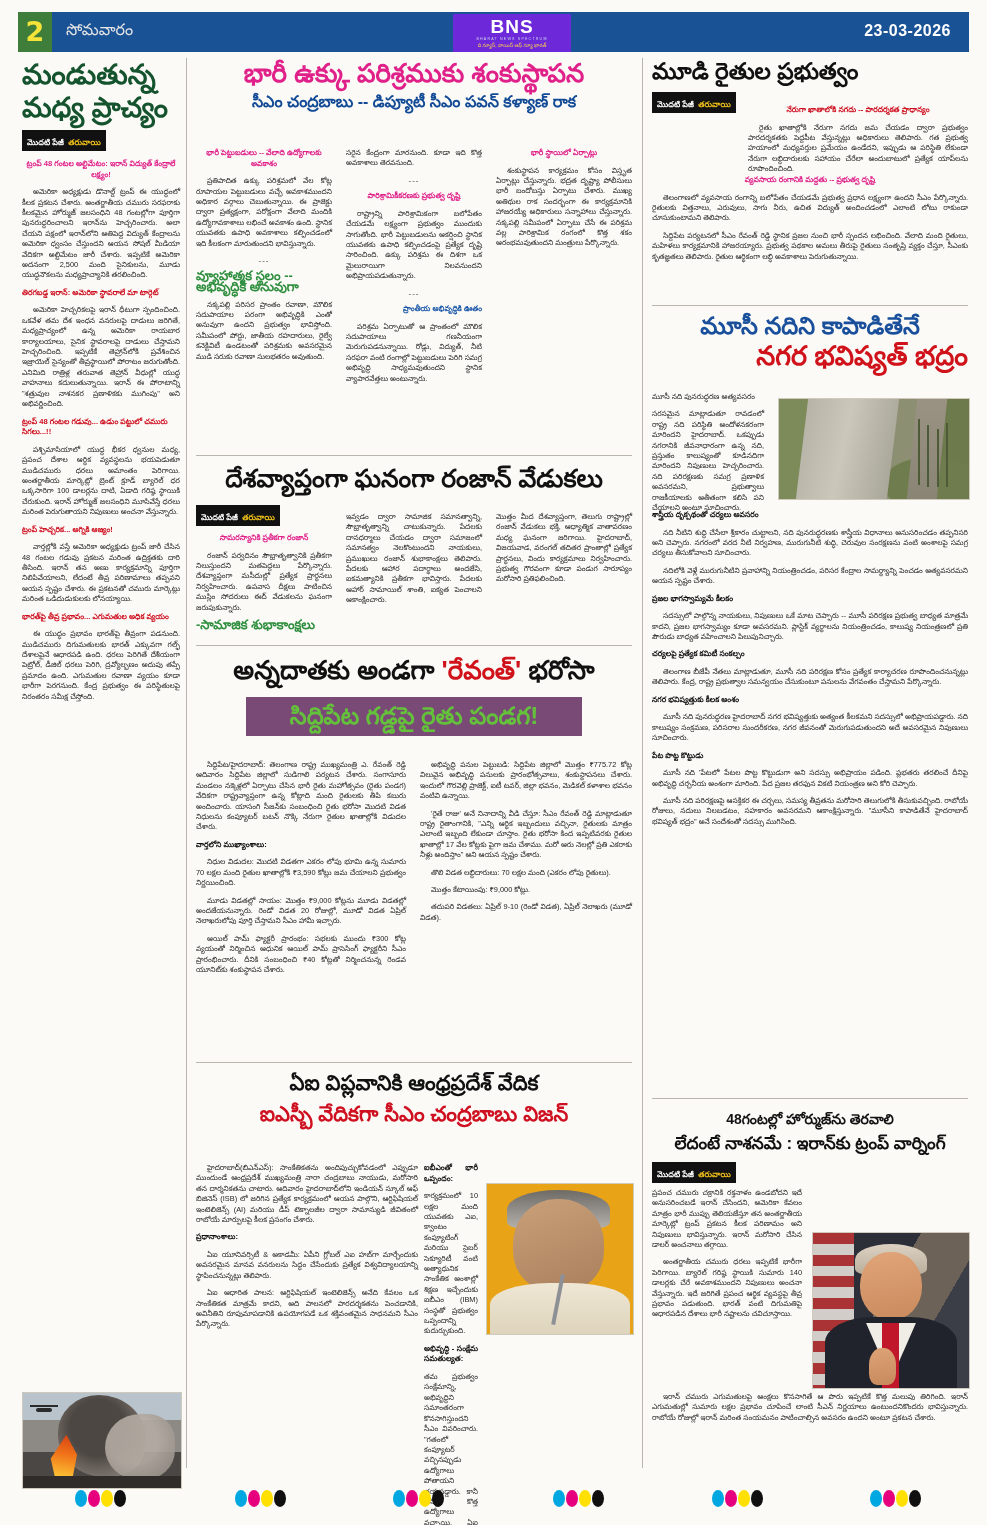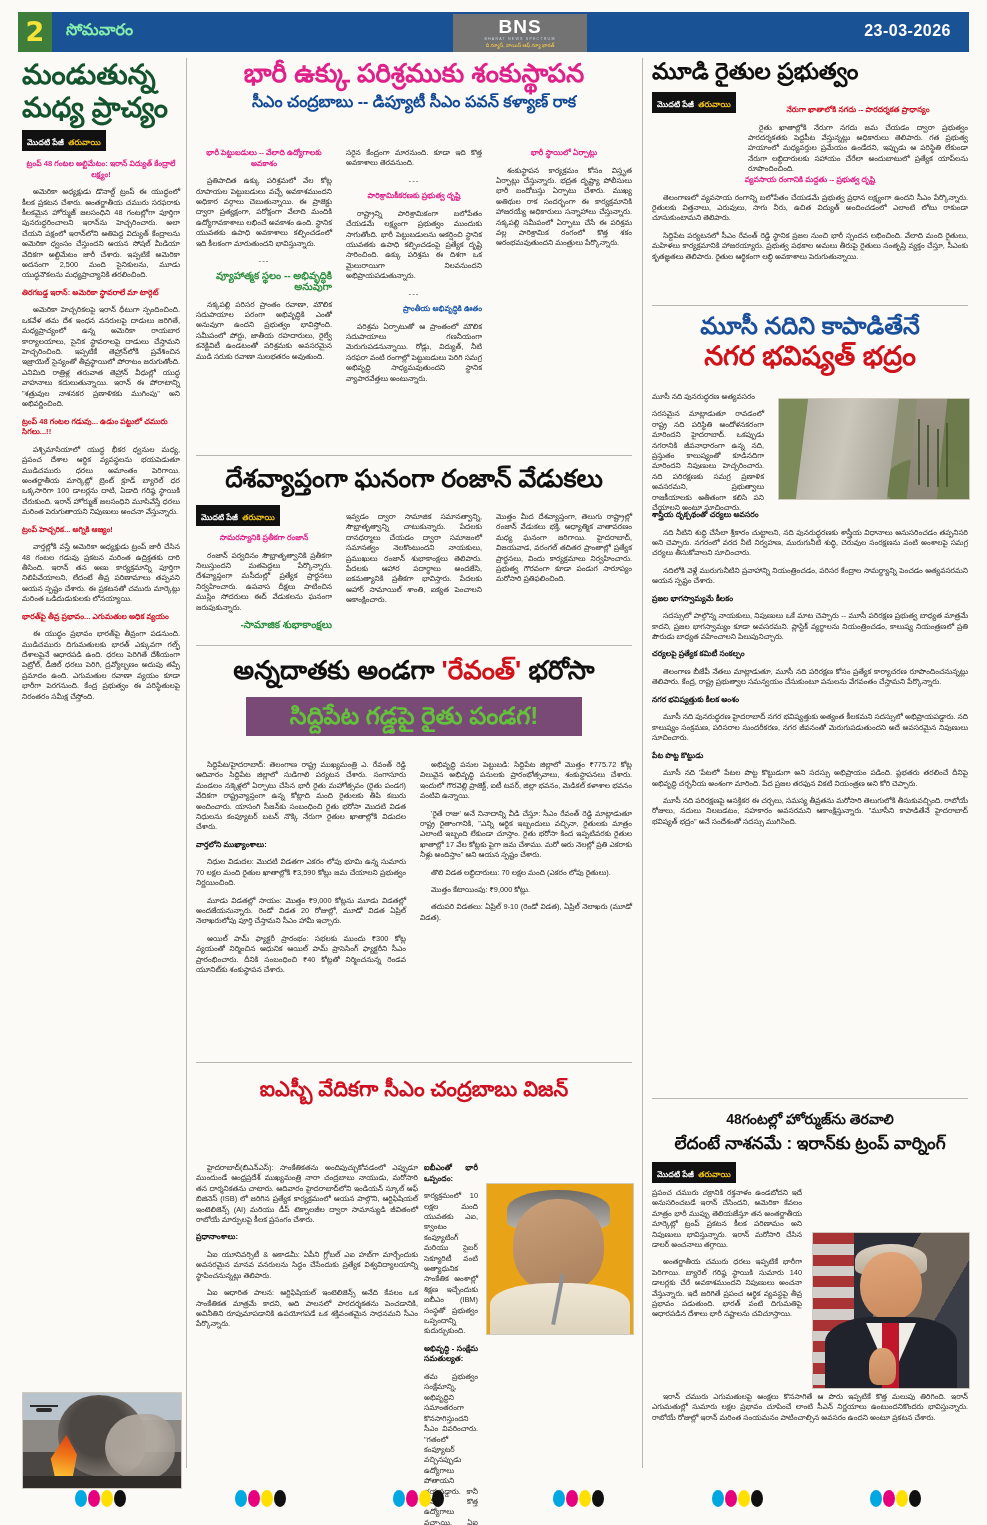--- a/index.html
+++ b/index.html
@@ -3,55 +3,55 @@
 <meta charset="utf-8">
 <style>
   html,body{margin:0;padding:0;background:#ffffff;}
   body{font-family:"Liberation Sans","DejaVu Sans",sans-serif;}
   .page{position:relative;width:987px;height:1525px;background:#fbfaf7;overflow:hidden;}
 
   
   .masthead{position:absolute;left:18px;top:12px;width:951px;height:40px;background:#1a5296;}
   .mh-pageno{position:absolute;left:0;top:0;width:34px;height:40px;background:#3f7d3a;color:#f5e33a;
              font-size:27px;font-weight:bold;line-height:40px;text-align:center;font-family:"DejaVu Sans",sans-serif;}
-  .mh-day{position:absolute;left:48px;top:9px;color:#86efac;font-size:16px;font-weight:bold;}
+  .mh-day{position:absolute;left:48px;top:9px;color:#e5e5e5;font-size:16px;font-weight:normal;}
   .mh-date{position:absolute;right:18px;top:10px;color:#ffffff;font-size:16px;font-weight:bold;letter-spacing:.5px;}
-  .mh-logo{position:absolute;left:435px;top:2px;width:134px;height:38px;background:#737373;
+  .mh-logo{position:absolute;left:435px;top:2px;width:118px;height:38px;background:#6d28d9;
            display:flex;flex-direction:column;align-items:center;justify-content:center;}
   .mh-logo .bns{color:#ffffff;font-size:19px;font-weight:bold;letter-spacing:1px;line-height:18px;position:relative;}
   .mh-logo .tag1{color:#cfd6e8;font-size:3.6px;letter-spacing:1.2px;line-height:6px;}
   .mh-logo .tag2{color:#ffd24a;font-size:5px;line-height:7px;}
 
   
   .col{position:absolute;}
   .body-txt{font-size:7.4px;line-height:10.4px;color:#1d1d1d;text-align:justify;
             font-family:"Liberation Sans",sans-serif;}
   .body-txt p{margin:0 0 7px 0;text-indent:11px;}
   .sub-pink{color:#e0218a;font-size:7.6px;line-height:10.6px;text-align:center;margin:0 0 6px 0;font-weight:bold;}
   .sub-red{color:#cf1020;font-size:7.6px;line-height:10.6px;text-align:left;margin:0 0 6px 0;font-weight:bold;}
-  .sub-green{color:#2f8f3e;font-size:10px;line-height:10.6px;text-align:right;margin:0 0 6px 0;font-weight:bold;}
+  .sub-green{color:#2f8f3e;font-size:13px;line-height:10.6px;text-align:left;margin:0 0 6px 0;font-weight:bold;}
   .sub-blue{color:#1a57a8;font-size:7.6px;line-height:10.6px;text-align:right;margin:0 0 6px 0;font-weight:bold;}
   .sub-dark{color:#111;font-size:7.6px;line-height:10.6px;margin:0 0 5px 0;font-weight:bold;}
   .dashes{text-align:center;color:#444;font-size:8px;letter-spacing:1px;margin:3px 0 5px 0;}
 
   
   .cont-badge{display:inline-block;background:#111;padding:2px 5px 3px 5px;line-height:1;}
   .cont-badge .w{color:#ffffff;font-size:8px;font-weight:bold;}
   .cont-badge .y{color:#f2c21a;font-size:8px;font-weight:bold;}
 
   
   .hl{margin:0;font-weight:bold;font-family:"Liberation Sans",sans-serif;}
   .hl-left{font-size:28px;line-height:33px;color:#14532d;}
   .hl-pink{font-size:26px;line-height:30px;color:#e0218a;text-align:center;}
   .hl-blue{font-size:16px;line-height:20px;color:#124a96;text-align:center;}
   .hl-black{font-size:25px;line-height:29px;color:#111;text-align:center;}
   .hl-black-sm{font-size:21px;line-height:25px;color:#111;text-align:center;}
   .hl-red{font-size:21px;line-height:26px;color:#cf1020;text-align:center;}
   .hl-mix-blue{font-size:24px;line-height:27px;color:#1a4f9c;text-align:center;}
-  .hl-mix-red{font-size:27px;line-height:31px;color:#d0121b;text-align:center;}
+  .hl-mix-red{font-size:27px;line-height:31px;color:#d0121b;text-align:right;}
   .hl-rev{font-size:26px;line-height:31px;color:#111;text-align:center;}
   .hl-rev em{font-style:normal;color:#d0121b;}
   .banner{background:#7a4a77;padding:5px 6px 7px 6px;text-align:center;}
   .banner span{color:#63c23a;font-size:24px;font-weight:bold;line-height:27px;}
   .hl-48{font-size:14px;line-height:22px;color:#111;text-align:center;}
   .hl-48b{font-size:17px;line-height:22px;color:#111;text-align:center;}
 
   
   .vrule{position:absolute;width:1px;background:#b9b6ae;}
   .hrule{position:absolute;height:1px;background:#b9b6ae;}
@@ -220,20 +220,21 @@
   <div class="col body-txt" style="left:420px;top:760px;width:212px;">
     <p>అభివృద్ధి పనుల పెట్టుబడి: సిద్దిపేట జిల్లాలో మొత్తం ₹775.72 కోట్ల విలువైన అభివృద్ధి పనులకు ప్రారంభోత్సవాలు, శంకుస్థాపనలు చేశారు. ఇందులో గౌరవెల్లి ప్రాజెక్ట్, ఐటీ టవర్, జిల్లా భవనం, మెడికల్ కళాశాల భవనం వంటివి ఉన్నాయి.</p>
     <p>'రైతే రాజు' అనే నినాదాన్ని వీడి చేస్తూ: సీఎం రేవంత్ రెడ్డి మాట్లాడుతూ రాష్ట్ర రైతాంగానికి, "ఎన్ని ఆర్థిక ఇబ్బందులు వచ్చినా, రైతులకు మాత్రం ఎలాంటి ఇబ్బంది లేకుండా చూస్తాం. రైతు భరోసా కింద ఇప్పటివరకు రైతుల ఖాతాల్లో 17 వేల కోట్లకు పైగా జమ చేశాము. మరో ఆరు నెలల్లో ప్రతి ఎకరాకు నీళ్లు అందిస్తాం" అని ఆయన స్పష్టం చేశారు.</p>
     <p>తొలి విడత లబ్ధిదారులు: 70 లక్షల మంది (ఎకరం లోపు రైతులు).</p>
     <p>మొత్తం కేటాయింపు: ₹9,000 కోట్లు.</p>
     <p>తదుపరి విడతలు: ఏప్రిల్ 9-10 (రెండో విడత), ఏప్రిల్ నెలాఖరు (మూడో విడత).</p>
   </div>
 
   <div class="hrule" style="left:196px;top:1062px;width:436px;"></div>
   <div class="col" style="left:196px;top:1070px;width:436px;">
+    <h2 class="hl hl-black-sm">ఏఐ విప్లవానికి ఆంధ్రప్రదేశ్ వేదిక</h2>
     <h3 class="hl hl-red" style="margin-top:6px;">ఐఎస్బీ వేదికగా సీఎం చంద్రబాబు విజన్</h3>
   </div>
 
   <div class="col body-txt" style="left:196px;top:1163px;width:222px;">
     <p>హైదరాబాద్(బిఎన్ఎస్): సాంకేతికతను అందిపుచ్చుకోవడంలో ఎప్పుడూ ముందుండే ఆంధ్రప్రదేశ్ ముఖ్యమంత్రి నారా చంద్రబాబు నాయుడు, మరోసారి తన దార్శనికతను చాటారు. ఆదివారం హైదరాబాద్‌లోని ఇండియన్ స్కూల్ ఆఫ్ బిజినెస్ (ISB) లో జరిగిన ప్రత్యేక కార్యక్రమంలో ఆయన పాల్గొని, ఆర్టిఫిషియల్ ఇంటెలిజెన్స్ (AI) మరియు డీప్ టెక్నాలజీల ద్వారా సామాన్యుడి జీవితంలో రాబోయే మార్పులపై కీలక ప్రసంగం చేశారు.</p>
     <p class="sub-dark" style="text-indent:0">ప్రధానాంశాలు:</p>
     <p>ఏఐ యూనివర్సిటీ &amp; అకాడమీ: ఏపీని గ్లోబల్ ఎఐ హబ్‌గా మార్చేందుకు అవసరమైన మానవ వనరులను సిద్ధం చేసేందుకు ప్రత్యేక విశ్వవిద్యాలయాన్ని స్థాపించనున్నట్లు తెలిపారు.</p>
     <p>ఏఐ ఆధారిత పాలన: ఆర్టిఫిషియల్ ఇంటెలిజెన్స్ అనేది కేవలం ఒక సాంకేతికత మాత్రమే కాదని, అది పాలనలో పారదర్శకతను పెంచడానికి, అవినీతిని రూపుమాపడానికి ఉపయోగపడే ఒక శక్తివంతమైన సాధనమని సీఎం పేర్కొన్నారు.</p>
   </div>
   <div class="col body-txt" style="left:424px;top:1163px;width:54px;">

